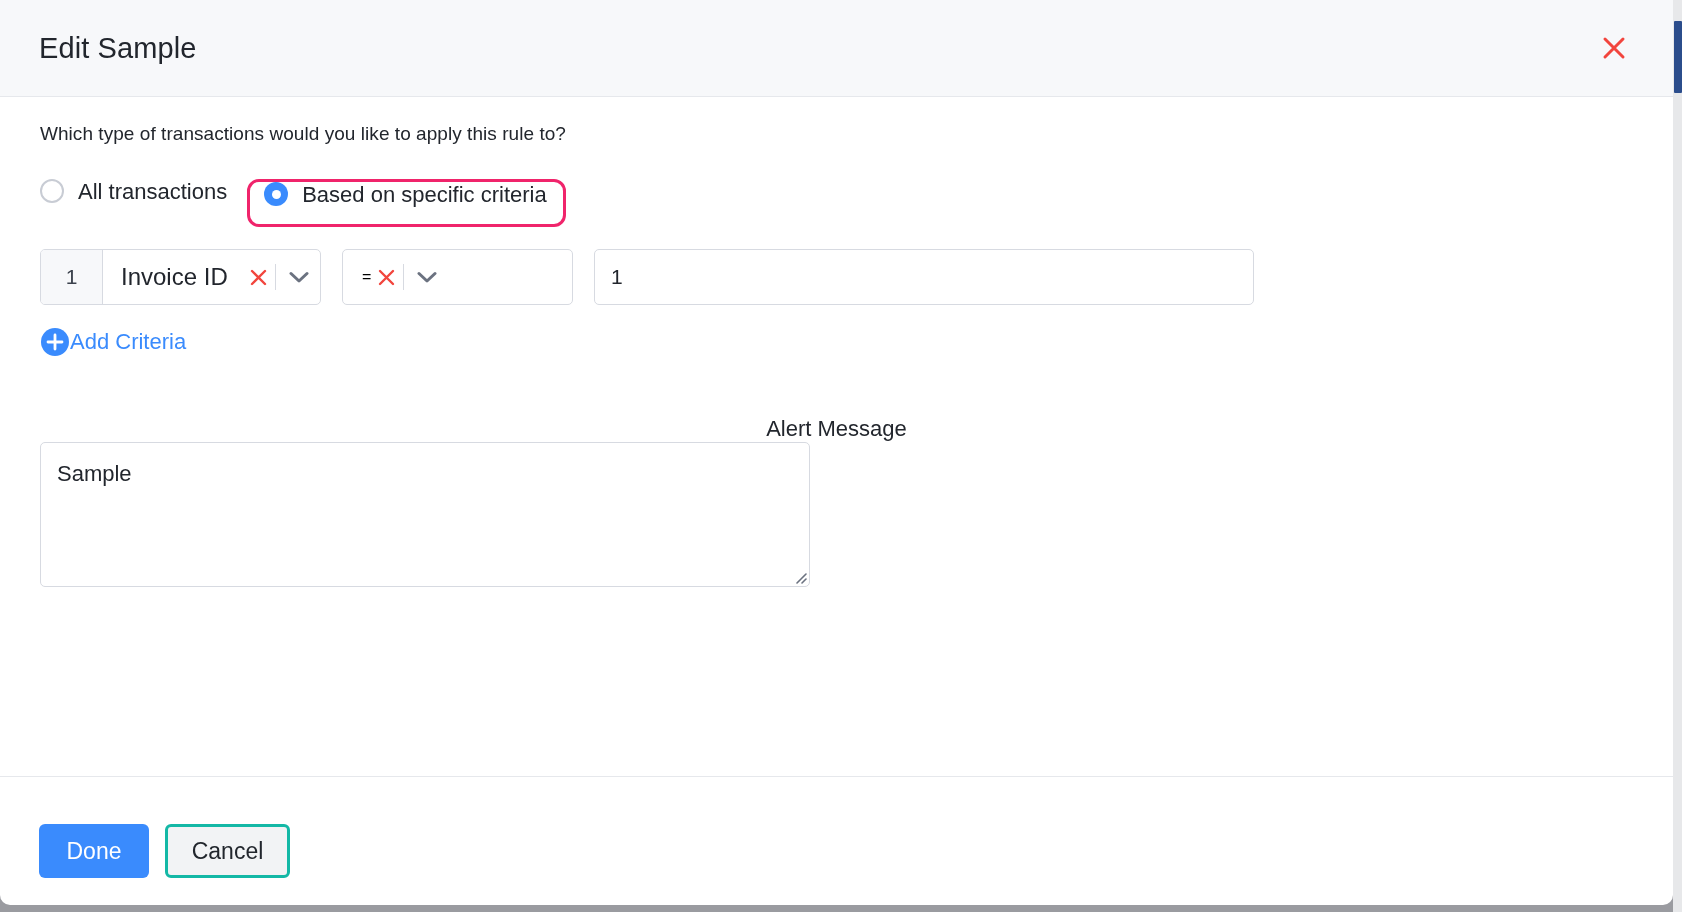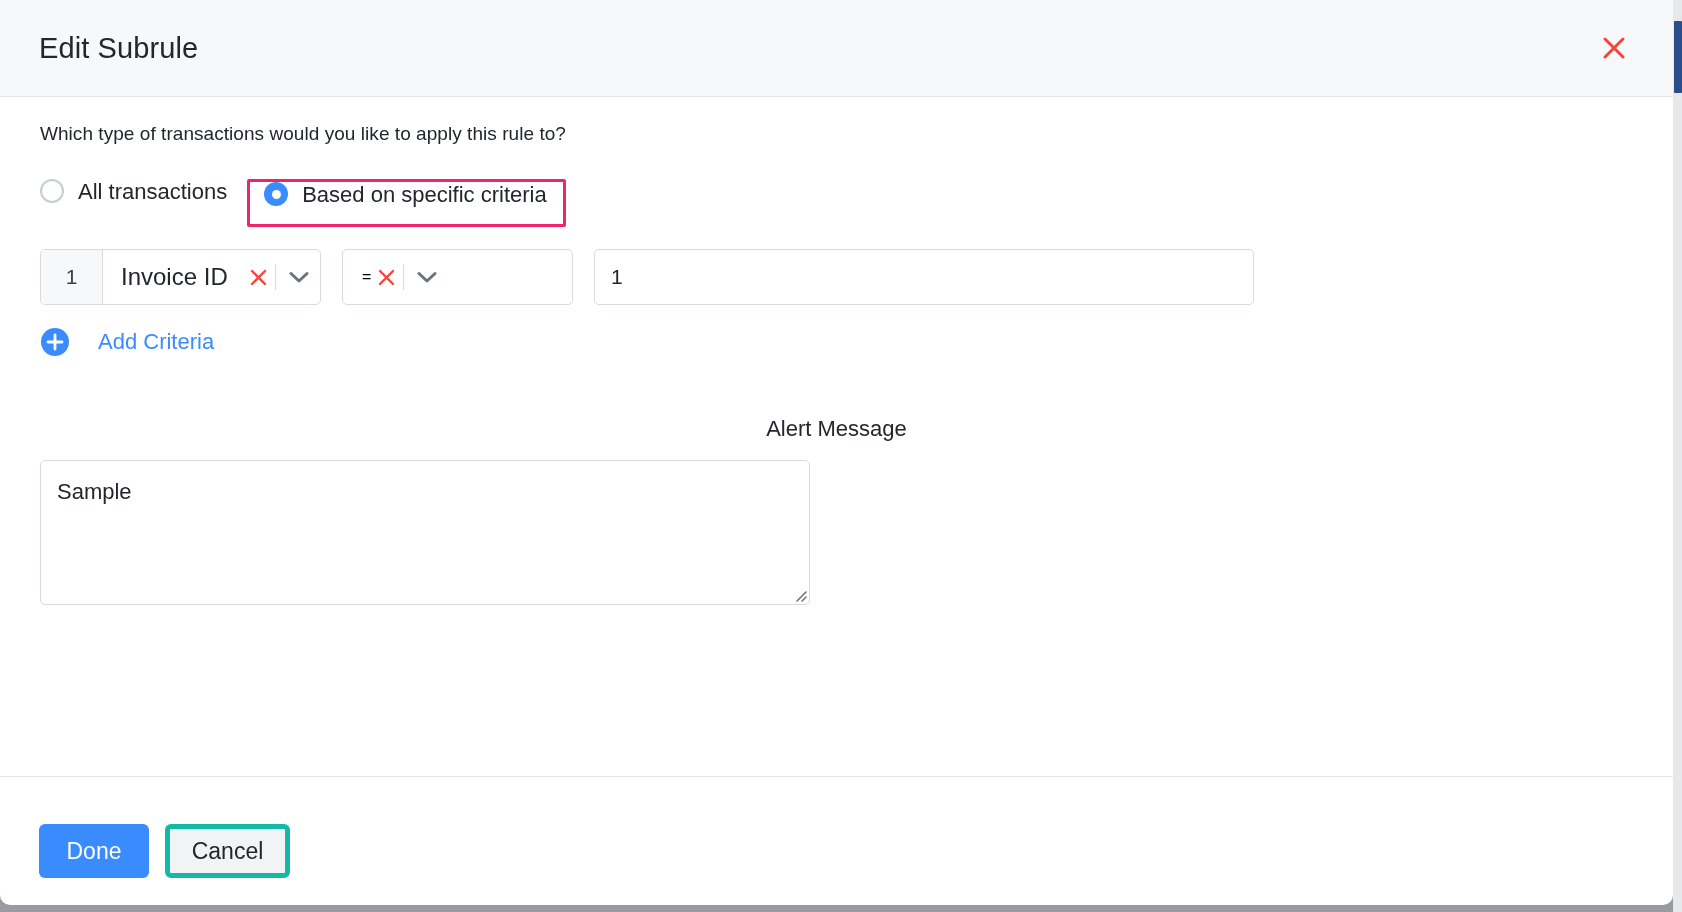--- a/index.html
+++ b/index.html
@@ -78,21 +78,21 @@
   .radio-option {
     display: flex;
     align-items: flex-start;
     cursor: pointer;
     height: 48px;
   }
   .radio-option.first { padding-right: 20px; }
   .radio-option.highlighted {
     border: 3px solid #f0246b;
     padding: 0 16px 0 14px;
-    border-radius: 2px;
+    border-radius: 12px;
     height: 48px;
   }
   .radio-dot {
     width: 24px;
     height: 24px;
     border-radius: 50%;
     flex: none;
   }
   .radio-dot.off {
     border: 2px solid #c8ccd4;
@@ -195,34 +195,33 @@
 
   
   .add-criteria {
     margin-top: 22px;
     display: inline-flex;
     align-items: center;
     cursor: pointer;
   }
   .plus-icon { flex: none; display: block; }
   .add-criteria-label {
-    margin-left: 28px;
+    margin-left: 0;
     font-size: 22px;
     color: #3a8bfd;
   }
 
   
   .alert-section { margin-top: 55px; }
   .alert-label {
     font-size: 22px;
     color: #22262d;
     text-align: center;
   }
   .alert-textarea-wrap {
-    margin-top: 18px;
     width: 770px;
     height: 145px;
     border: 1px solid #d7dae1;
     border-radius: 5px;
     background: #ffffff;
     position: relative;
   }
   .alert-textarea-wrap .ta-text {
     padding: 18px 16px;
     font-size: 22px;
@@ -259,21 +258,21 @@
     font-family: "Liberation Sans", sans-serif;
   }
   .btn-primary {
     background: #3a8bfd;
     color: #ffffff;
     width: 110px;
   }
   .btn-secondary {
     background: #f2f3f5;
     color: #22262d;
-    border: 5px solid #14b8a6;
+    border: 3px solid #14b8a6;
     width: 125px;
   }
 
   
   .scrollbar-track {
     position: absolute;
     right: 0;
     top: 0;
     width: 9px;
     height: 912px;
@@ -288,21 +287,21 @@
     background: #2b4d8c;
     border-radius: 1px;
   }
 </style>
 </head>
 <body>
 
 <div id="modal">
 
   <div class="modal-header">
-    <div class="modal-title">Edit Subrule</div>
+    <div class="modal-title">Edit Sample</div>
     <button class="close-btn" aria-label="Close">
       <svg width="26" height="26" viewBox="0 0 26 26">
         <path d="M4 4 L22 22 M22 4 L4 22" stroke="#f2453d" stroke-width="3" stroke-linecap="round"></path>
       </svg>
     </button>
   </div>
 
   <div class="modal-body">
 
     <div class="question">Which type of transactions would you like to apply this rule to?</div>

